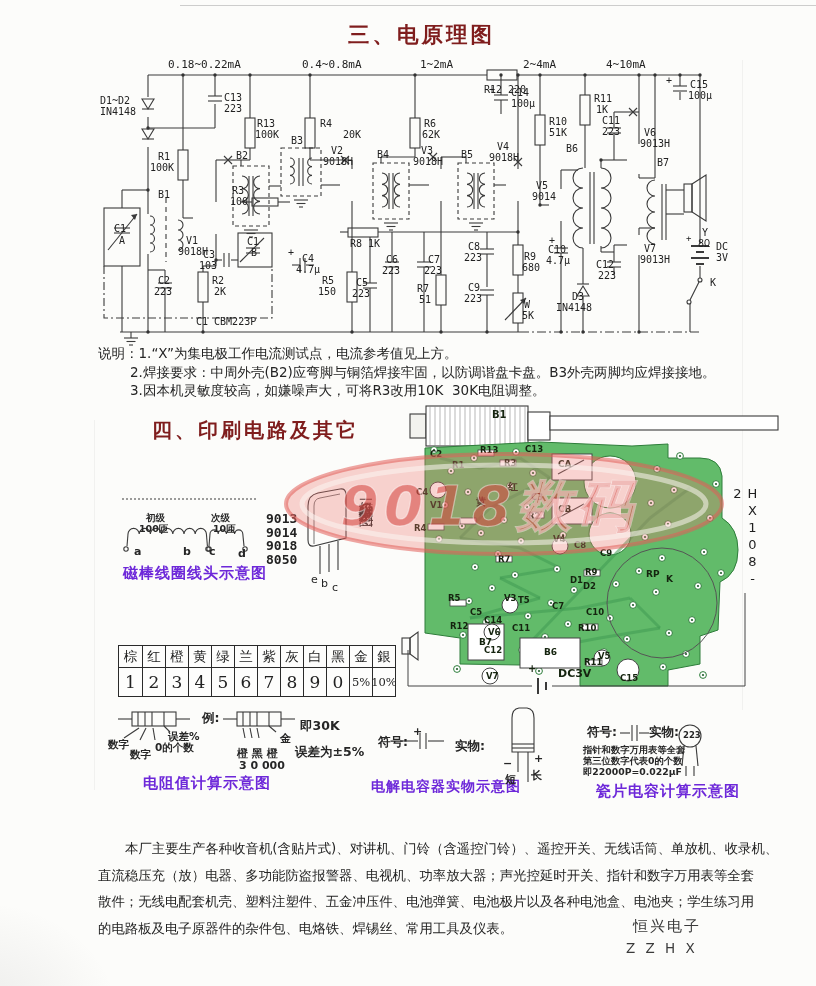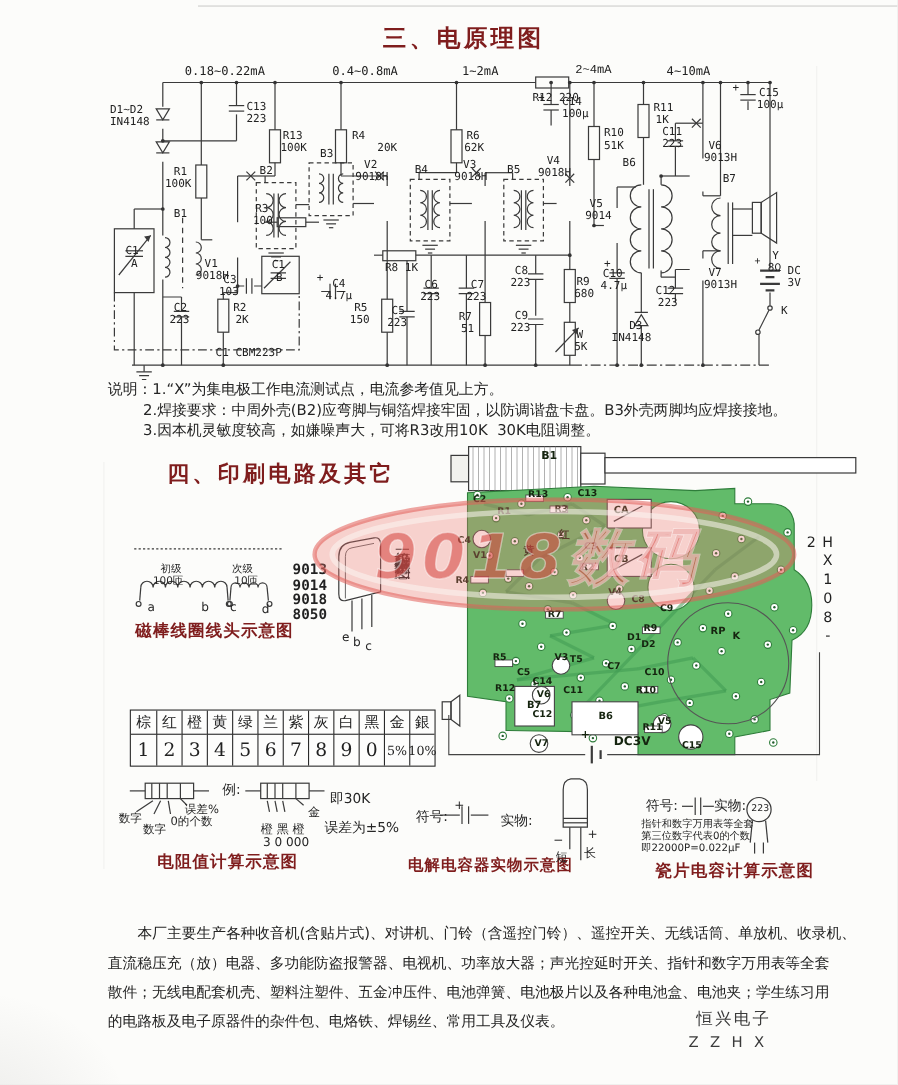--- a/index.html
+++ b/index.html
@@ -2,21 +2,21 @@
 <html><head>
 <meta charset="utf-8">
 <style>
   html,body{margin:0;padding:0;background:#e8e8e6;}
   .page{position:relative;width:816px;height:986px;margin:0 auto;background:#fcfcfa;
         overflow:hidden;font-family:"DejaVu Sans",sans-serif;color:#222;}
   .abs{position:absolute;}
   .lab{position:absolute;white-space:pre;color:#222;font-family:"DejaVu Sans Mono",monospace;line-height:1;}
   .ann{position:absolute;white-space:pre;color:#262626;line-height:1;}
   .title{position:absolute;font-weight:bold;letter-spacing:3px;color:#7f1d1d;}
-  .caption{position:absolute;font-weight:bold;color:#7f1d1d;letter-spacing:1px;}
+  .caption{position:absolute;font-weight:bold;color:#6d28d9;letter-spacing:1px;}
   .noteline{position:absolute;white-space:pre;font-size:13.5px;color:#242424;}
   .introline{position:absolute;white-space:pre;font-size:13.4px;color:#242424;font-weight:500;}
   .ctable{position:absolute;display:grid;border:1.4px solid #2a2a2a;background:#fdfdfc;}
   .ctable .cell{display:flex;align-items:center;justify-content:center;border-left:1px solid #2a2a2a;}
   .ctable .cell.first{border-left:none;}
   .ctable .row1{border-bottom:1px solid #2a2a2a;font-size:13.5px;}
   .ctable .row2{font-family:"DejaVu Serif",serif;font-size:17px;}
   .ctable .small{font-size:11.5px;}
   .vtext{position:absolute;writing-mode:vertical-rl;text-orientation:upright;letter-spacing:2px;color:#1f1f1f;}
   .pcb{position:absolute;left:400px;top:398px;width:400px;height:302px;}
@@ -300,21 +300,21 @@
       <line x1="429" y1="161" x2="437" y2="153" stroke="#3a3a3a" stroke-width="1.1" fill="none"></line>
       <line x1="514" y1="158" x2="522" y2="166" stroke="#3a3a3a" stroke-width="1.1" fill="none"></line>
       <line x1="514" y1="166" x2="522" y2="158" stroke="#3a3a3a" stroke-width="1.1" fill="none"></line>
       <line x1="629" y1="108" x2="637" y2="116" stroke="#3a3a3a" stroke-width="1.1" fill="none"></line>
       <line x1="629" y1="116" x2="637" y2="108" stroke="#3a3a3a" stroke-width="1.1" fill="none"></line>
     </svg>
   <div id="schem-labels" class="abs" style="left:0;top:0;width:816px;height:352px;">
       <span class="lab" style="left: 168px; top: 59px; font-size: 11px;">0.18~0.22mA</span>
       <span class="lab" style="left: 302px; top: 59px; font-size: 11px;">0.4~0.8mA</span>
       <span class="lab" style="left: 400px; top: 59px; font-size: 11px; margin-left: 20px;">1~2mA</span>
-      <span class="lab" style="left: 523px; top: 59px; font-size: 11px; font-family: Liberation Mono, monospace;">2~4mA</span>
+      <span class="lab" style="left: 523px; top: 59px; font-size: 11px;">2~4mA</span>
       <span class="lab" style="left: 606px; top: 59px; font-size: 11px;">4~10mA</span>
       <span class="lab" style="left: 484px; top: 85px; font-size: 10px;">R12 220</span>
       <span class="lab" style="left: 100px; top: 96px; font-size: 10px;">D1~D2</span>
       <span class="lab" style="left: 100px; top: 107px; font-size: 10px;">IN4148</span>
       <span class="lab" style="left: 224px; top: 93px; font-size: 10px;">C13</span>
       <span class="lab" style="left: 224px; top: 104px; font-size: 10px;">223</span>
       <span class="lab" style="left: 257px; top: 119px; font-size: 10px;">R13</span>
       <span class="lab" style="left: 255px; top: 130px; font-size: 10px;">100K</span>
       <span class="lab" style="left: 158px; top: 152px; font-size: 10px;">R1</span>
       <span class="lab" style="left: 150px; top: 163px; font-size: 10px;">100K</span>
@@ -514,21 +514,21 @@
       <circle cx="690" cy="46" r="11" stroke="#3a3a3a" stroke-width="1.1" fill="none"></circle>
       <line x1="684" y1="56" x2="682" y2="76" stroke="#3a3a3a" stroke-width="1.1" fill="none"></line>
       <line x1="696" y1="56" x2="698" y2="76" stroke="#3a3a3a" stroke-width="1.1" fill="none"></line>
       <line x1="686" y1="76" x2="686" y2="86" stroke="#3a3a3a" stroke-width="1.1" fill="none"></line>
       <line x1="694" y1="76" x2="694" y2="86" stroke="#3a3a3a" stroke-width="1.1" fill="none"></line>
     </svg>
   <div class="caption" style="left:143px;top:774px;font-size:15px;">电阻值计算示意图</div>
   <div class="caption" style="left:371px;top:778px;font-size:14px;">电解电容器实物示意图</div>
   <div class="caption" style="left:596px;top:782px;font-size:15px;">瓷片电容计算示意图</div>
 
-  <div id="annotations" class="abs" style="left:0;top:0;width:816px;height:986px;pointer-events:none;">
+  <div id="annotations" class="abs" style="left:0;top:0;width:816px;height:986px;pointer-events:none;font-weight:bold;">
       <span class="ann" style="left: 146px; top: 513px; font-size: 9.5px;">初级</span>
       <span class="ann" style="left: 139px; top: 524px; font-size: 9.5px;">100匝</span>
       <span class="ann" style="left: 211px; top: 513px; font-size: 9.5px;">次级</span>
       <span class="ann" style="left: 213px; top: 524px; font-size: 9.5px;">10匝</span>
       <span class="ann" style="left: 134px; top: 546px; font-size: 11px;">a</span>
       <span class="ann" style="left: 183px; top: 546px; font-size: 11px;">b</span>
       <span class="ann" style="left: 209px; top: 546px; font-size: 11px;">c</span>
       <span class="ann" style="left: 238px; top: 548px; font-size: 11px;">d</span>
       <span class="ann" style="left: 108px; top: 739px; font-size: 10.5px;">数字</span>
       <span class="ann" style="left: 130px; top: 749px; font-size: 10.5px;">数字</span>

